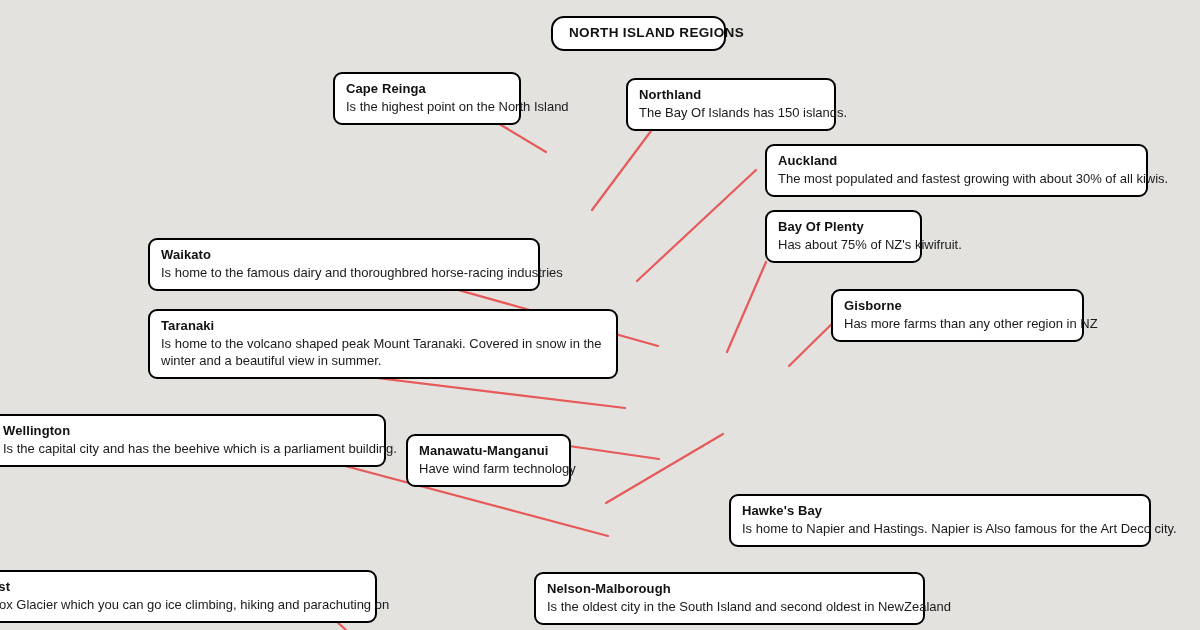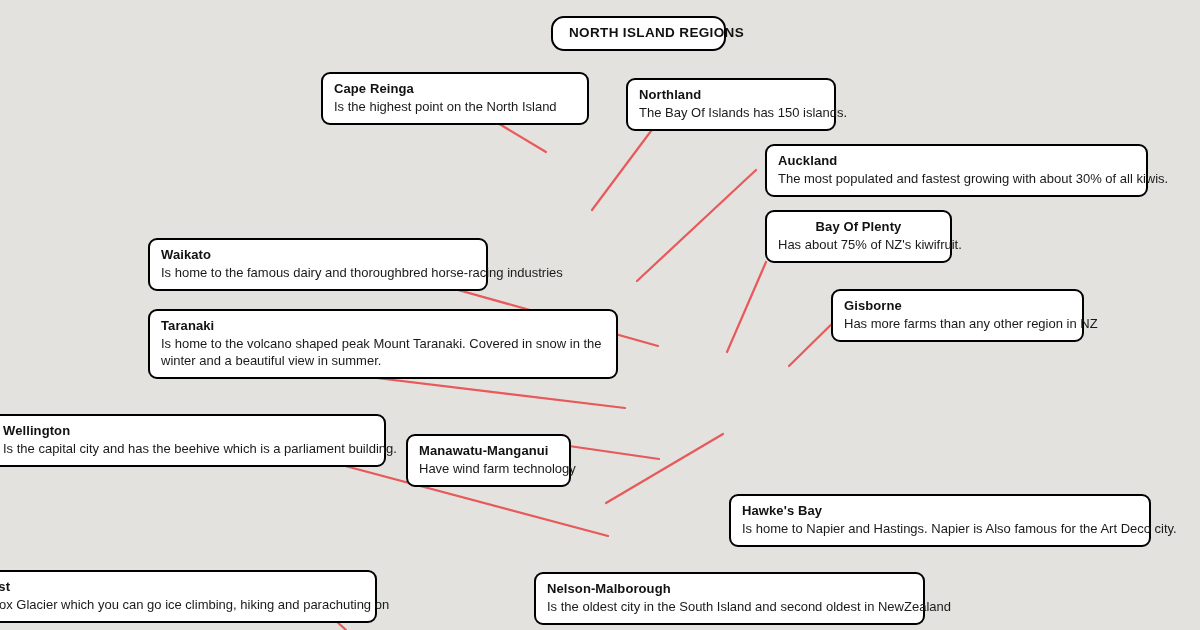--- a/index.html
+++ b/index.html
@@ -91,46 +91,46 @@
       <line x1="569" y1="446" x2="659" y2="459"></line>
       <line x1="606" y1="503" x2="723" y2="434"></line>
       <line x1="304" y1="455" x2="608" y2="536"></line>
     </g>
   </svg>
 
   <div class="node root" style="left:551px; top:16px; width:175px;border-radius:13px;">
     <div class="node-title">NORTH ISLAND REGIONS</div>
   </div>
 
-  <div class="node nowrap" style="left:321px; top:72px; width:268px;">
+  <div class="node nowrap" style="left:333px; top:72px; width:188px;">
     <div class="node-title">Cape Reinga</div>
     <div class="node-desc">Is the highest point on the North Island</div>
   </div>
 
   <div class="node nowrap" style="left:626px; top:78px; width:210px;">
     <div class="node-title">Northland</div>
     <div class="node-desc">The Bay Of Islands has 150 islands.</div>
   </div>
 
   <div class="node nowrap" style="left:765px; top:144px; width:383px;">
     <div class="node-title">Auckland</div>
     <div class="node-desc">The most populated and fastest growing with about 30% of all kiwis.</div>
   </div>
 
-  <div class="node nowrap" style="left:765px; top:210px; width:187px;text-align:center;">
+  <div class="node nowrap" style="left:765px; top:210px; width:157px;">
     <div class="node-title">Bay Of Plenty</div>
     <div class="node-desc">Has about 75% of NZ's kiwifruit.</div>
   </div>
 
   <div class="node nowrap" style="left:831px; top:289px; width:253px;">
     <div class="node-title">Gisborne</div>
     <div class="node-desc">Has more farms than any other region in NZ</div>
   </div>
 
-  <div class="node nowrap" style="left:148px; top:238px; width:340px;">
+  <div class="node nowrap" style="left:148px; top:238px; width:392px;">
     <div class="node-title">Waikato</div>
     <div class="node-desc">Is home to the famous dairy and thoroughbred horse-racing industries</div>
   </div>
 
   <div class="node" style="left:148px; top:309px; width:470px;">
     <div class="node-title">Taranaki</div>
     <div class="node-desc">Is home to the volcano shaped peak Mount Taranaki. Covered in snow in the winter and a beautiful view in summer.</div>
   </div>
 
   <div class="node nowrap" style="left:-10px; top:414px; width:396px;">

